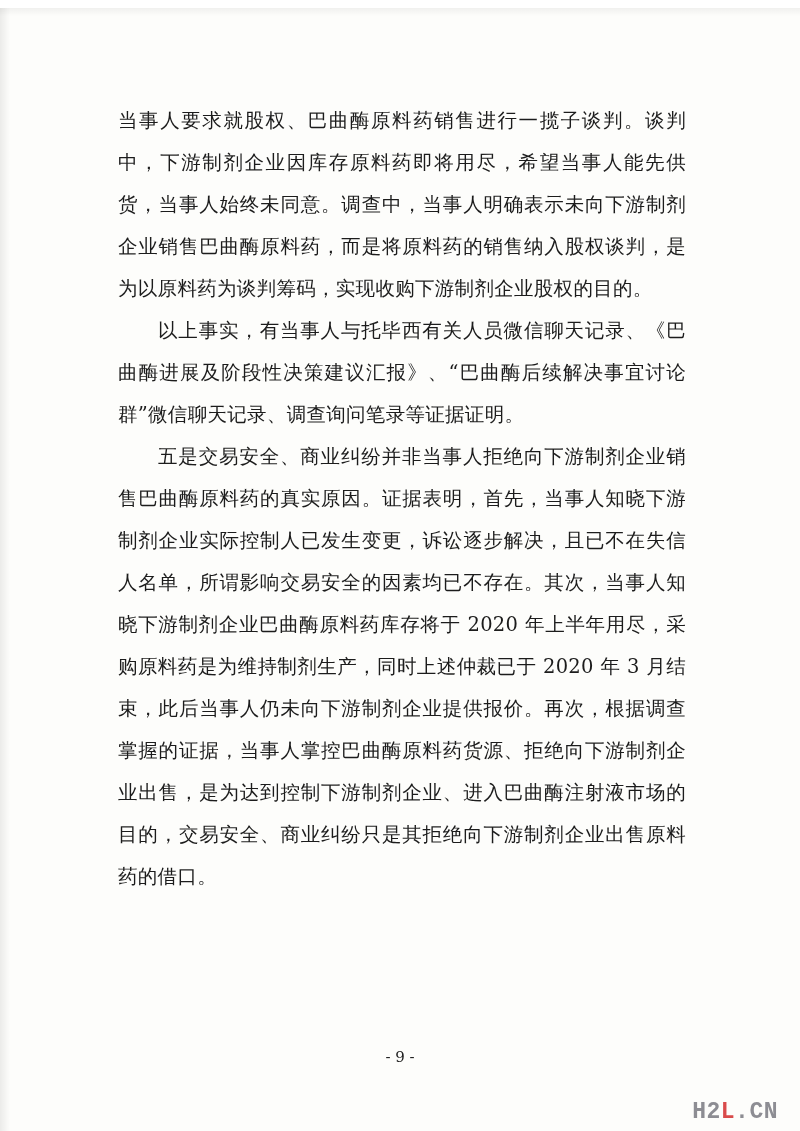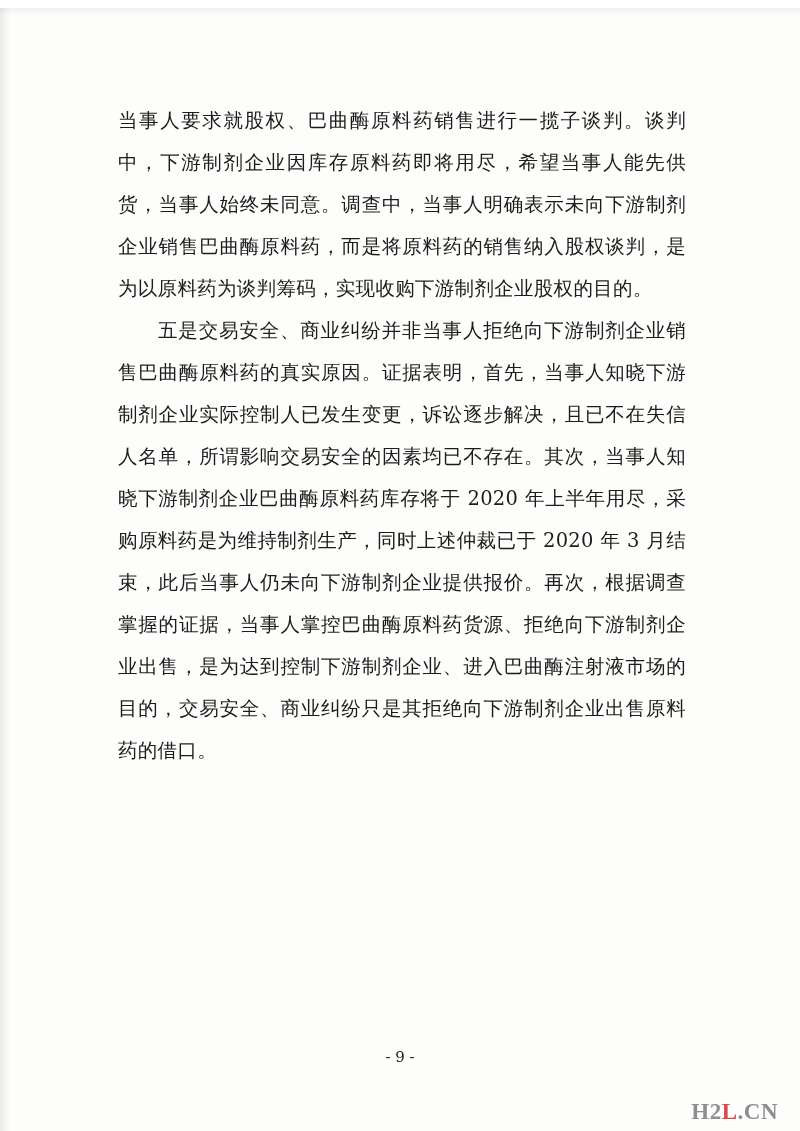--- a/index.html
+++ b/index.html
@@ -48,21 +48,21 @@
     width: 800px;
     text-align: center;
     font-size: 15px;
     color: #222;
     font-family: "DejaVu Serif", "Liberation Serif", serif;
   }
   .watermark {
     position: absolute;
     right: 22px;
     bottom: 14px;
-    font-family: Liberation Serif, serif;
+    font-family: Liberation Mono, monospace;
     font-size: 23px;
     font-weight: bold;
     letter-spacing: 0.5px;
     color: #8d8d93;
   }
   .watermark .accent {
     color: #d94b4b;
   }
   .edge-shadow-left {
     position: absolute;
@@ -85,20 +85,21 @@
 </style>
 </head>
 <body>
 
 <div class="page">
   <div class="edge-shadow-left"></div>
   <div class="edge-shadow-top"></div>
 
   <div class="page-body">
     <p class="para">当事人要求就股权、巴曲酶原料药销售进行一揽子谈判。谈判中，下游制剂企业因库存原料药即将用尽，希望当事人能先供货，当事人始终未同意。调查中，当事人明确表示未向下游制剂企业销售巴曲酶原料药，而是将原料药的销售纳入股权谈判，是为以原料药为谈判筹码，实现收购下游制剂企业股权的目的。</p>
+    <p class="para indent">以上事实，有当事人与托毕西有关人员微信聊天记录、《巴曲酶进展及阶段性决策建议汇报》、“巴曲酶后续解决事宜讨论群”微信聊天记录、调查询问笔录等证据证明。</p>
     <p class="para indent">五是交易安全、商业纠纷并非当事人拒绝向下游制剂企业销售巴曲酶原料药的真实原因。证据表明，首先，当事人知晓下游制剂企业实际控制人已发生变更，诉讼逐步解决，且已不在失信人名单，所谓影响交易安全的因素均已不存在。其次，当事人知晓下游制剂企业巴曲酶原料药库存将于 2020 年上半年用尽，采购原料药是为维持制剂生产，同时上述仲裁已于 2020 年 3 月结束，此后当事人仍未向下游制剂企业提供报价。再次，根据调查掌握的证据，当事人掌控巴曲酶原料药货源、拒绝向下游制剂企业出售，是为达到控制下游制剂企业、进入巴曲酶注射液市场的目的，交易安全、商业纠纷只是其拒绝向下游制剂企业出售原料药的借口。</p>
   </div>
 
   <div class="page-number">- 9 -</div>
 
   <div class="watermark">
     <span>H2</span><span class="accent">L</span><span>.CN</span>
   </div>
 </div>
 

